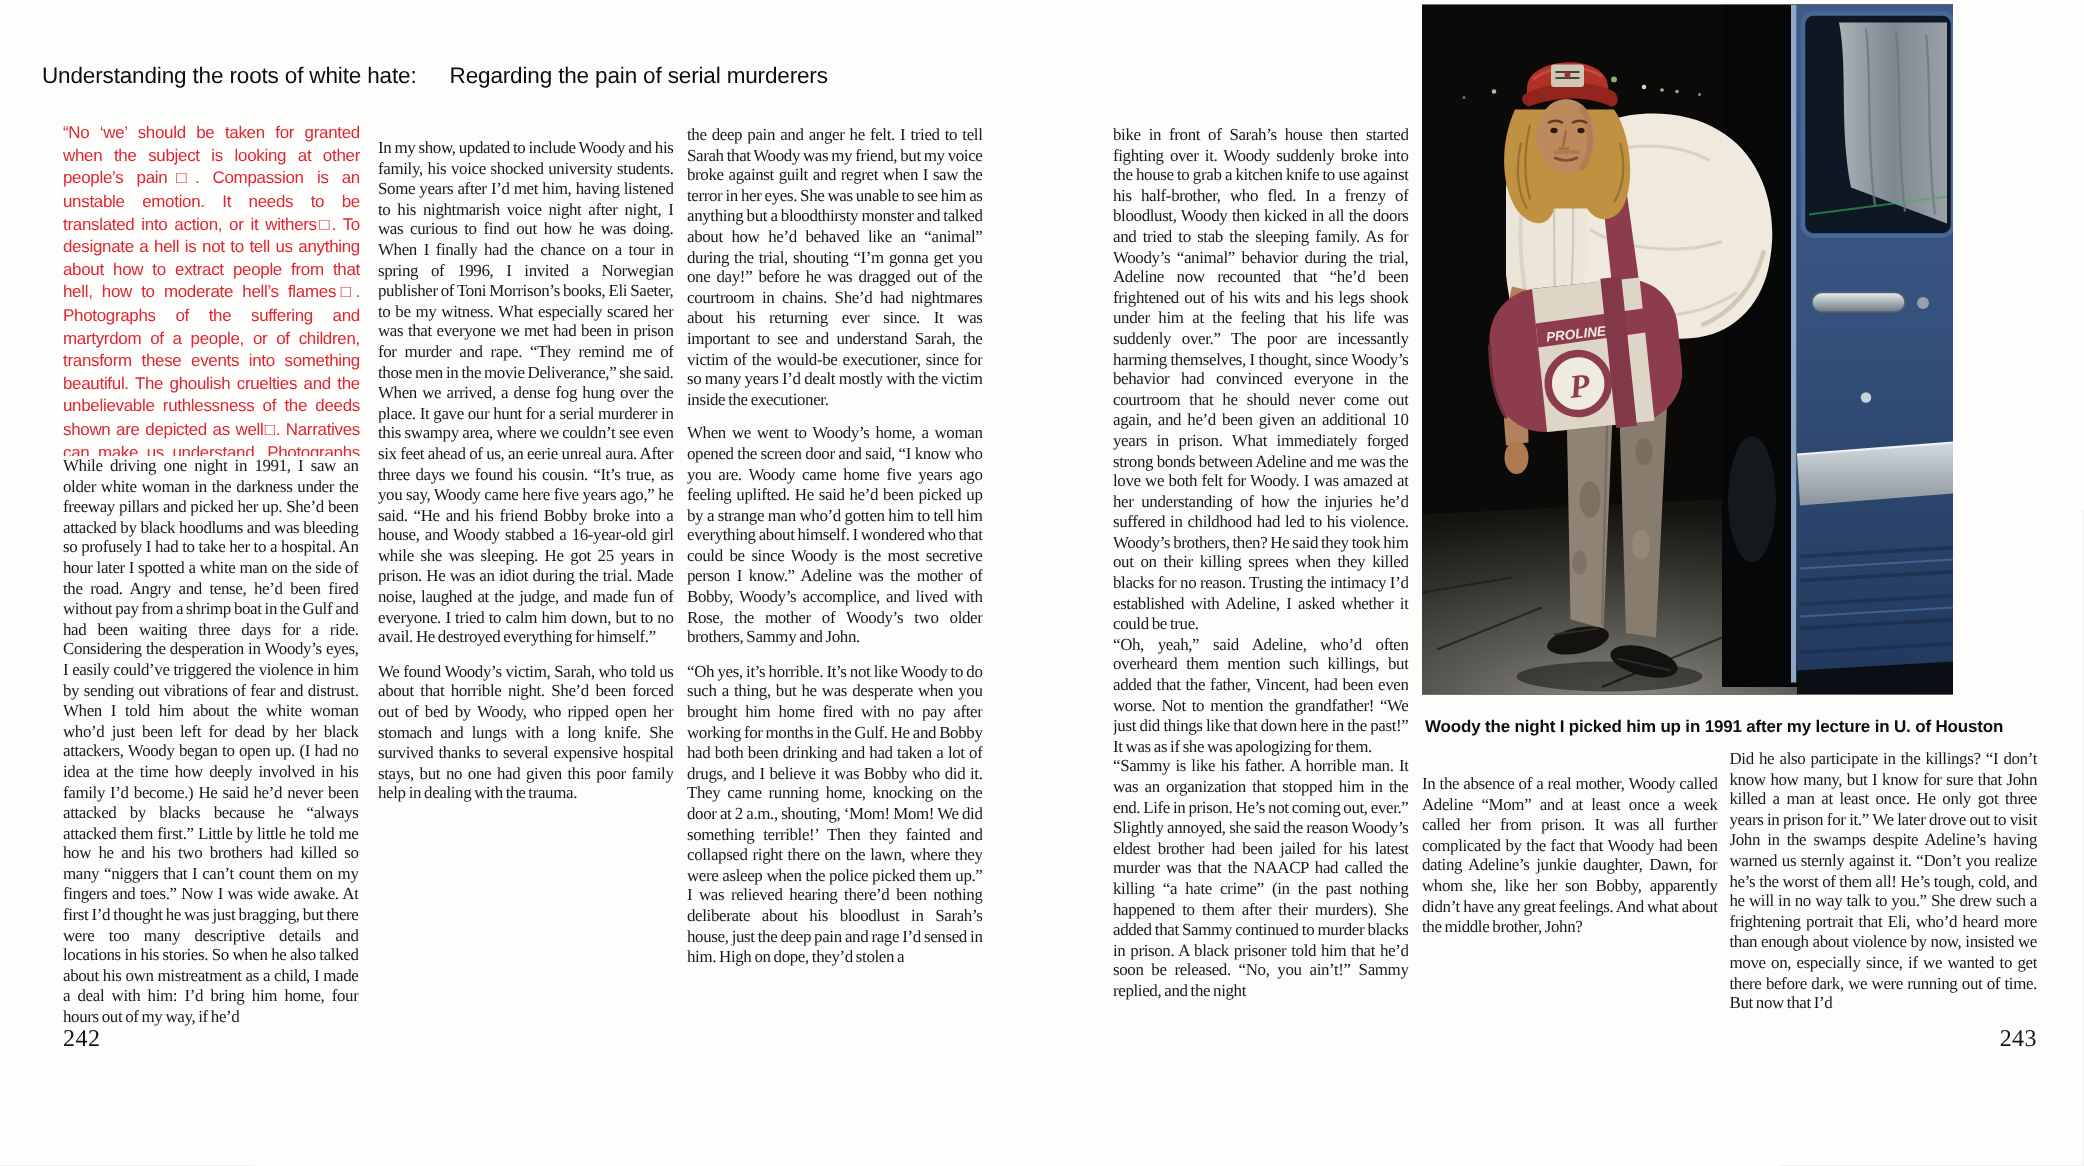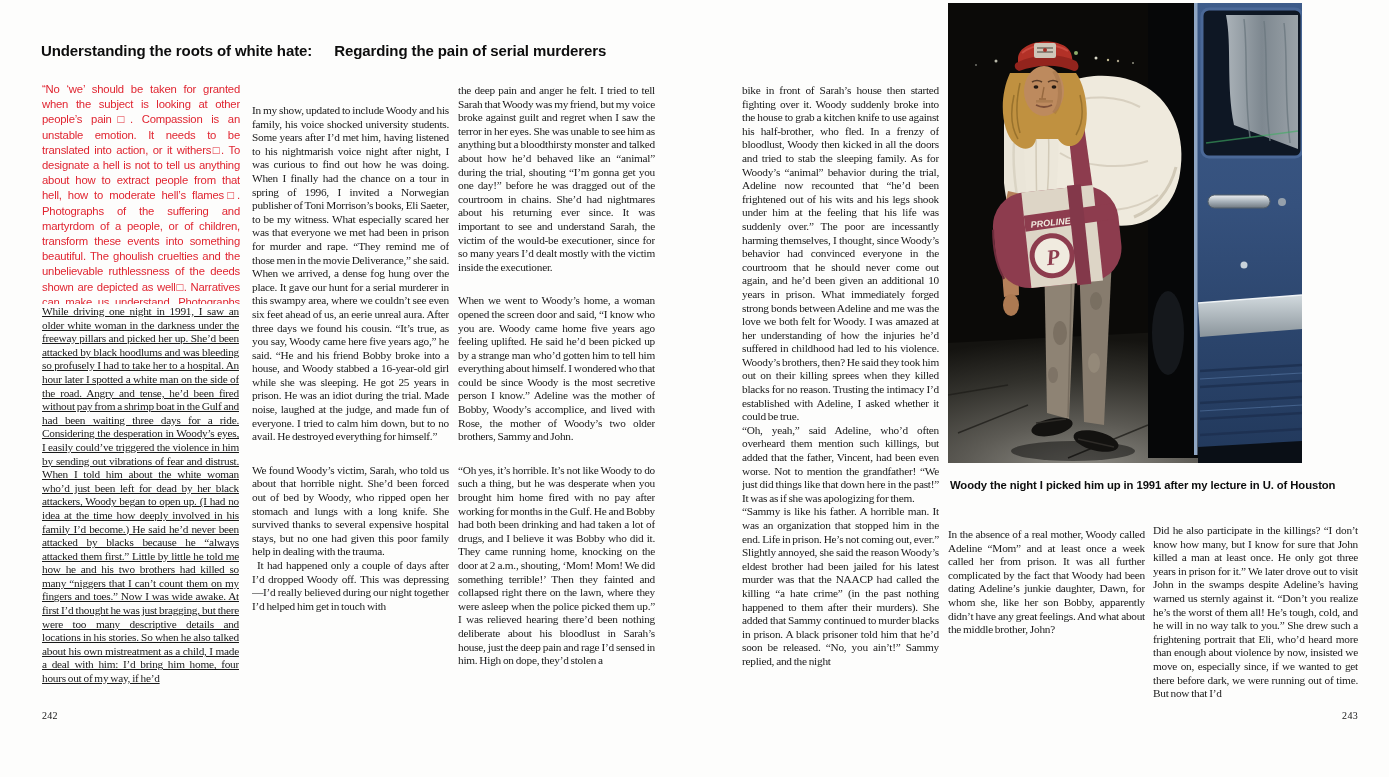--- a/index.html
+++ b/index.html
@@ -1,54 +1,54 @@
 <!DOCTYPE html>
 <html lang="en"><head>
 <meta charset="utf-8">
 <style>
   html,body{margin:0;padding:0;background:#e9e9e9;}
   .spread{
     position:relative;width:1389px;height:777px;background:#fdfdfc;
     overflow:hidden;font-family:"Liberation Serif",serif;color:#191919;
   }
   .page-title{
-    position:absolute;left:41px;top:42px;display:flex;gap:22px;
-    font-family:"Liberation Sans",sans-serif;font-weight:bold;
+    position:absolute;left:28px;top:42px;display:flex;gap:22px;
+    font-family:"Liberation Sans",sans-serif;font-weight:normal;
     font-size:15px;letter-spacing:-0.1px;color:#0d0d0d;white-space:nowrap;
   }
   .quote{
     position:absolute;left:42px;top:82px;width:198px;height:222px;overflow:hidden;
     font-family:"Liberation Sans",sans-serif;font-size:11.3px;line-height:15.2px;
     letter-spacing:-0.2px;color:#e02531;text-align:justify;margin:0;
   }
   .textcol{
     position:absolute;top:84px;width:197px;height:648px;overflow:hidden;
     font-size:11.3px;line-height:13.6px;letter-spacing:-0.25px;word-spacing:-0.6px;
     text-align:justify;hyphens:auto;
   }
   .textcol p{margin:0;}
-  .textcol p.gap{margin-top:20px;}
+  .textcol p.gap{margin-top:9px;}
   .textcol p.indent{text-indent:5px;}
-  .c1body{left:42px;top:305px;height:428px;text-decoration:underline;}
+  .c1body{left:42px;top:305px;height:428px;}
   .c2{left:252px;}
   .c3{left:458px;}
   .c4{left:742px;}
   .c5{left:948px;top:508px;height:224px;}
-  .c6{left:1153px;top:524px;width:205px;height:224px;}
+  .c6{left:1153px;top:500px;width:205px;height:224px;}
   .photo{
     position:absolute;left:948px;top:3px;width:354px;height:460px;overflow:hidden;
     background:#0b0a08;
   }
   .caption{
     position:absolute;left:950px;top:479px;width:410px;
     font-family:Liberation Sans, sans-serif;font-weight:bold;font-size:11.3px;
     letter-spacing:-0.1px;color:#0e0e0e;
   }
   .pagenum{
-    position:absolute;top:710px;font-size:10px;letter-spacing:0.3px;color:#141414;
+    position:absolute;top:684px;font-size:16px;letter-spacing:0.3px;color:#141414;
   }
   .pagenum.left{left:42px;}
   .pagenum.right{left:1153px;width:205px;text-align:right;}
 </style>
 </head>
 <body>
 
 <div class="spread">
 
   <div class="page-title">
@@ -57,21 +57,20 @@
   </div>
 
   <p class="quote">“No ‘we’ should be taken for granted when the subject is looking at other people’s pain□. Compassion is an unstable emotion. It needs to be translated into action, or it withers□. To designate a hell is not to tell us anything about how to extract people from that hell, how to moderate hell’s flames□. Photographs of the suffering and martyrdom of a people, or of children, transform these events into something beautiful. The ghoulish cruelties and the unbelievable ruthlessness of the deeds shown are depicted as well□. Narratives can make us understand. Photographs do something else: they haunt us.” – Susan Sontag in “Regarding the pain of others”</p>
   <div class="textcol c1body">
     <p>While driving one night in 1991, I saw an older white woman in the darkness under the freeway pillars and picked her up. She’d been attacked by black hoodlums and was bleeding so profusely I had to take her to a hospital. An hour later I spotted a white man on the side of the road. Angry and tense, he’d been fired without pay from a shrimp boat in the Gulf and had been waiting three days for a ride. Considering the desperation in Woody’s eyes, I easily could’ve triggered the violence in him by sending out vibrations of fear and distrust. When I told him about the white woman who’d just been left for dead by her black attackers, Woody began to open up. (I had no idea at the time how deeply involved in his family I’d become.) He said he’d never been attacked by blacks because he “always attacked them first.” Little by little he told me how he and his two brothers had killed so many “niggers that I can’t count them on my fingers and toes.” Now I was wide awake. At first I’d thought he was just bragging, but there were too many descriptive details and locations in his stories. So when he also talked about his own mistreatment as a child, I made a deal with him: I’d bring him home, four hours out of my way, if he’d</p>
   </div>
 
   <div class="textcol c2">
     <p class="gap">In my show, updated to include Woody and his family, his voice shocked university students. Some years after I’d met him, having listened to his nightmarish voice night after night, I was curious to find out how he was doing. When I finally had the chance on a tour in spring of 1996, I invited a Norwegian publisher of Toni Morrison’s books, Eli Saeter, to be my witness. What especially scared her was that everyone we met had been in prison for murder and rape. “They remind me of those men in the movie Deliverance,” she said. When we arrived, a dense fog hung over the place. It gave our hunt for a serial murderer in this swampy area, where we couldn’t see even six feet ahead of us, an eerie unreal aura. After three days we found his cousin. “It’s true, as you say, Woody came here five years ago,” he said. “He and his friend Bobby broke into a house, and Woody stabbed a 16-year-old girl while she was sleeping. He got 25 years in prison. He was an idiot during the trial. Made noise, laughed at the judge, and made fun of everyone. I tried to calm him down, but to no avail. He destroyed everything for himself.”</p>
     <p class="gap">We found Woody’s victim, Sarah, who told us about that horrible night. She’d been forced out of bed by Woody, who ripped open her stomach and lungs with a long knife. She survived thanks to several expensive hospital stays, but no one had given this poor family help in dealing with the trauma.</p>
-    <p class="indent">It had happened only a couple of days after I’d dropped Woody off. This was depressing—I’d really believed during our night together I’d helped him get in touch with</p>
   </div>
 
   <div class="textcol c3">
     <p>the deep pain and anger he felt. I tried to tell Sarah that Woody was my friend, but my voice broke against guilt and regret when I saw the terror in her eyes. She was unable to see him as anything but a bloodthirsty monster and talked about how he’d behaved like an “animal” during the trial, shouting “I’m gonna get you one day!” before he was dragged out of the courtroom in chains. She’d had nightmares about his returning ever since. It was important to see and understand Sarah, the victim of the would-be executioner, since for so many years I’d dealt mostly with the victim inside the executioner.</p>
     <p class="gap">When we went to Woody’s home, a woman opened the screen door and said, “I know who you are. Woody came home five years ago feeling uplifted. He said he’d been picked up by a strange man who’d gotten him to tell him everything about himself. I wondered who that could be since Woody is the most secretive person I know.” Adeline was the mother of Bobby, Woody’s accomplice, and lived with Rose, the mother of Woody’s two older brothers, Sammy and John.</p>
     <p class="gap">“Oh yes, it’s horrible. It’s not like Woody to do such a thing, but he was desperate when you brought him home fired with no pay after working for months in the Gulf. He and Bobby had both been drinking and had taken a lot of drugs, and I believe it was Bobby who did it. They came running home, knocking on the door at 2 a.m., shouting, ‘Mom! Mom! We did something terrible!’ Then they fainted and collapsed right there on the lawn, where they were asleep when the police picked them up.” I was relieved hearing there’d been nothing deliberate about his bloodlust in Sarah’s house, just the deep pain and rage I’d sensed in him. High on dope, they’d stolen a</p>
   </div>
 
   <div class="textcol c4">
     <p>bike in front of Sarah’s house then started fighting over it. Woody suddenly broke into the house to grab a kitchen knife to use against his half-brother, who fled. In a frenzy of bloodlust, Woody then kicked in all the doors and tried to stab the sleeping family. As for Woody’s “animal” behavior during the trial, Adeline now recounted that “he’d been frightened out of his wits and his legs shook under him at the feeling that his life was suddenly over.” The poor are incessantly harming themselves, I thought, since Woody’s behavior had convinced everyone in the courtroom that he should never come out again, and he’d been given an additional 10 years in prison. What immediately forged strong bonds between Adeline and me was the love we both felt for Woody. I was amazed at her understanding of how the injuries he’d suffered in childhood had led to his violence. Woody’s brothers, then? He said they took him out on their killing sprees when they killed blacks for no reason. Trusting the intimacy I’d established with Adeline, I asked whether it could be true.</p>

